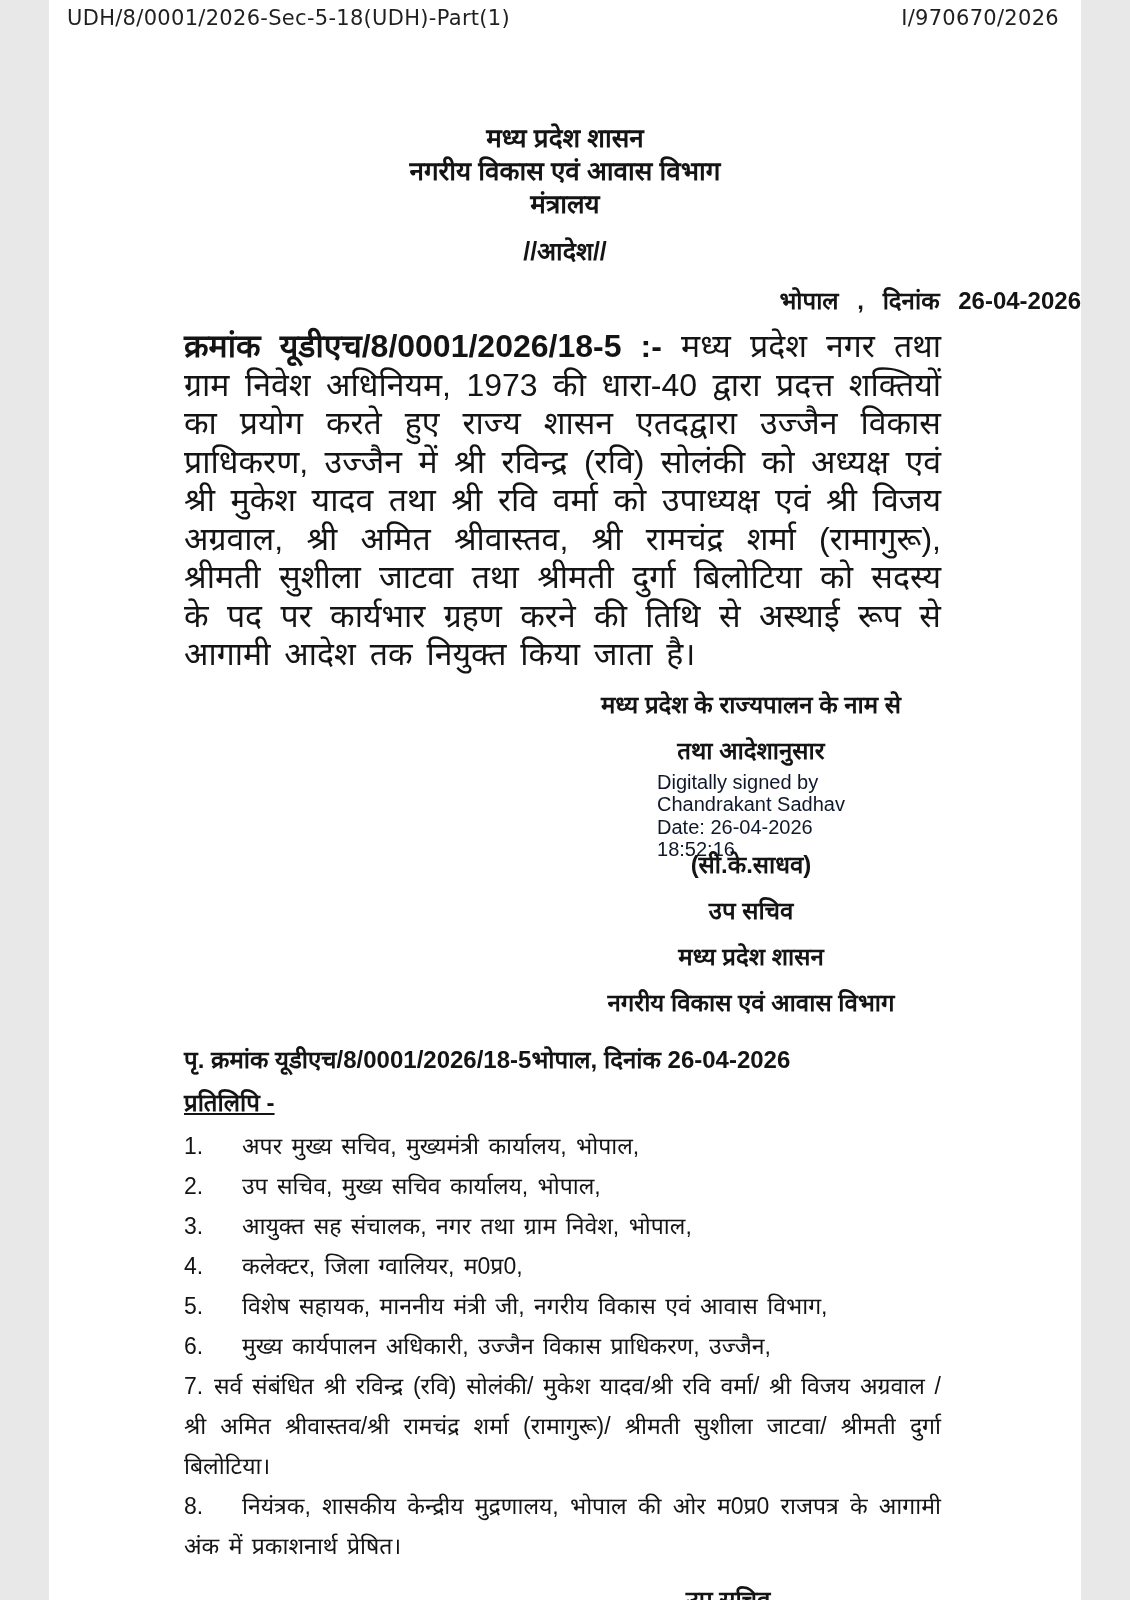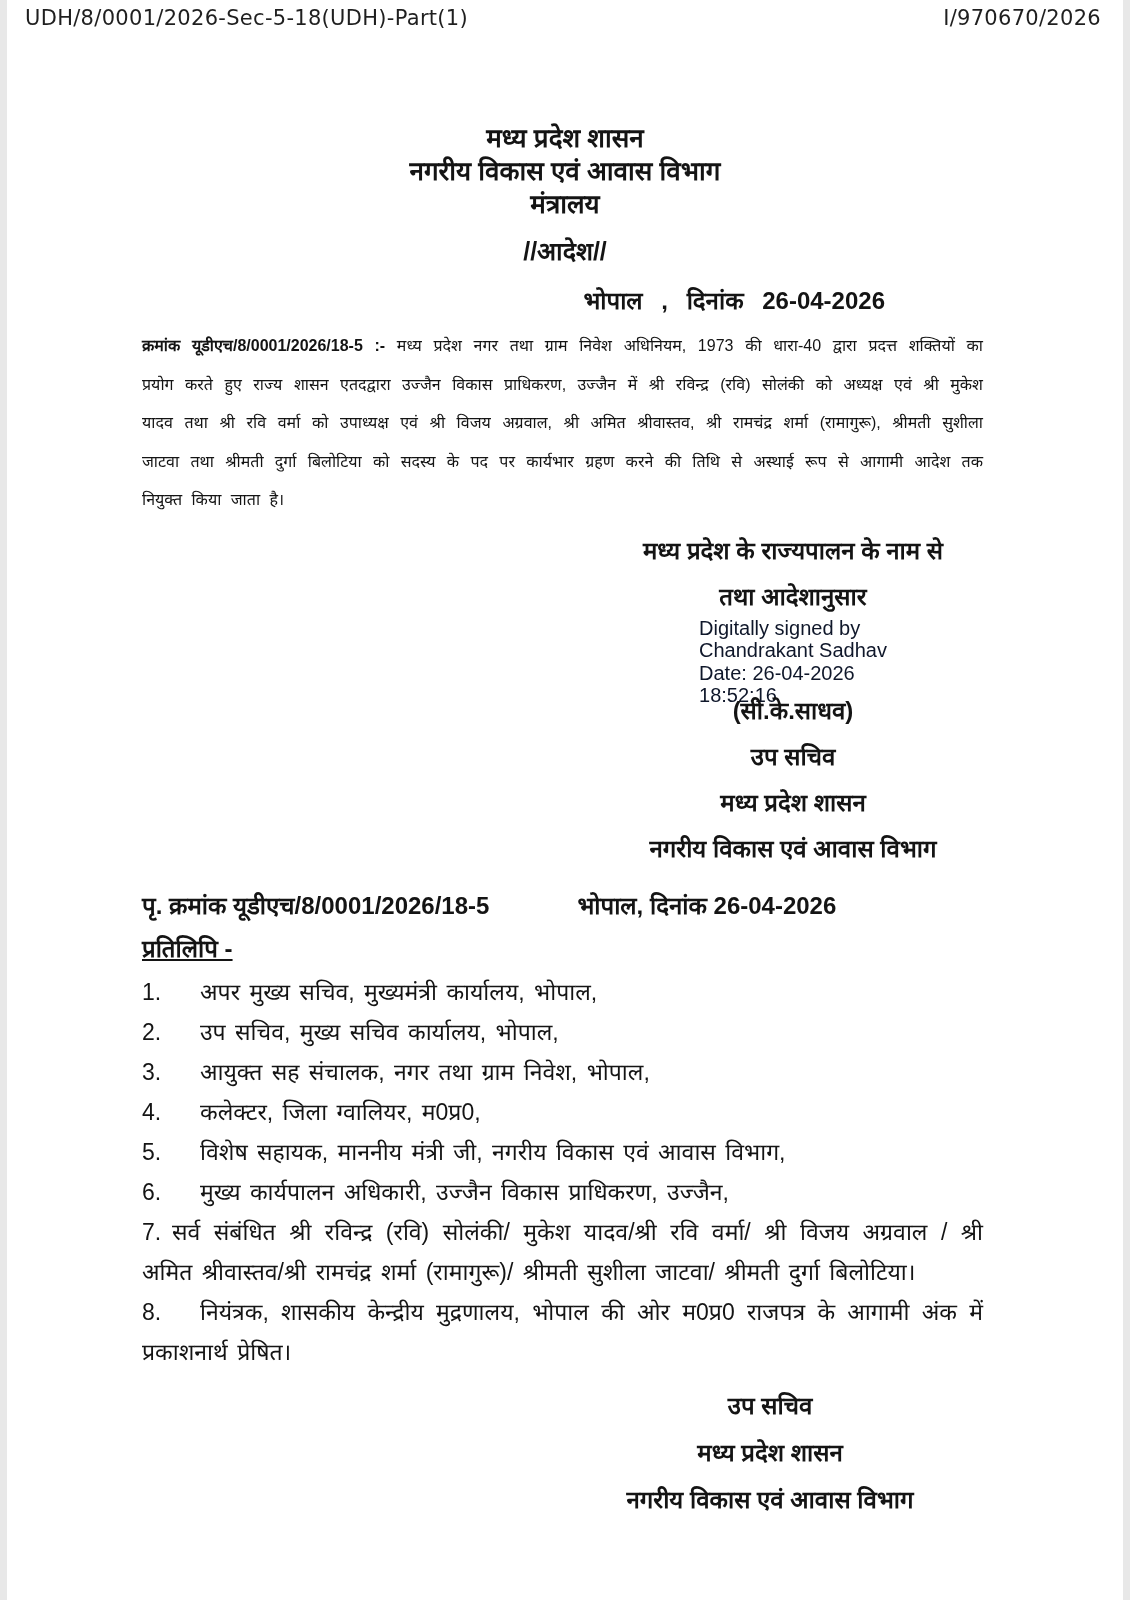--- a/index.html
+++ b/index.html
@@ -1,18 +1,18 @@
 <!DOCTYPE html>
 <html><head>
 <meta charset="utf-8">
 <style>
   html, body { margin:0; padding:0; background:#e8e8e8; }
   .page {
     position:relative;
-    width:1116px; height:1600px;
+    width:1032px; height:1600px;
     margin:0 auto;
     background:#ffffff;
     color:#141414;
     font-family:"Liberation Sans", sans-serif;
     overflow:hidden;
   }
   
   .topbar {
     display:flex; justify-content:space-between;
     padding:6px 22px 0 18px;
@@ -28,28 +28,27 @@
     line-height:33px;
   }
   .order-heading {
     margin-top:12px;
     text-align:center;
     font-size:25px; font-weight:700;
   }
   .dateline {
     margin-top:16px;
     text-align:right;
-    padding-right:238px;
     font-size:24px; font-weight:700;
     word-spacing:12px;
   }
   
   .order-para {
     margin:11px 140px 0 135px;
-    font-size:16px;
+    font-size:32px;
     line-height:38.5px;
     text-align:justify;
     word-spacing:5px;
   }
   .order-para .lead { font-weight:700; }
   
   .sig-block {
     width:400px;
     margin:13px 130px 0 auto;
     text-align:center;
@@ -65,21 +64,21 @@
     margin-top:5px;
     color:#0f172a;
   }
   .sig-name { margin-top:-15px; white-space:nowrap; font-weight:700; }
   
   .endorse {
     margin:24px 0 0 135px;
     font-size:24px; font-weight:700;
     display:flex; align-items:flex-end;
   }
-  .endorse .place-date { margin-left:88px; }
+  .endorse .place-date { }
   .copy-label {
     margin:10px 0 0 135px;
     font-size:24px; font-weight:700;text-decoration:underline;
   }
   
   .copies {
     margin:8px 140px 0 135px;
     font-size:23px;
     line-height:40px;
   }

